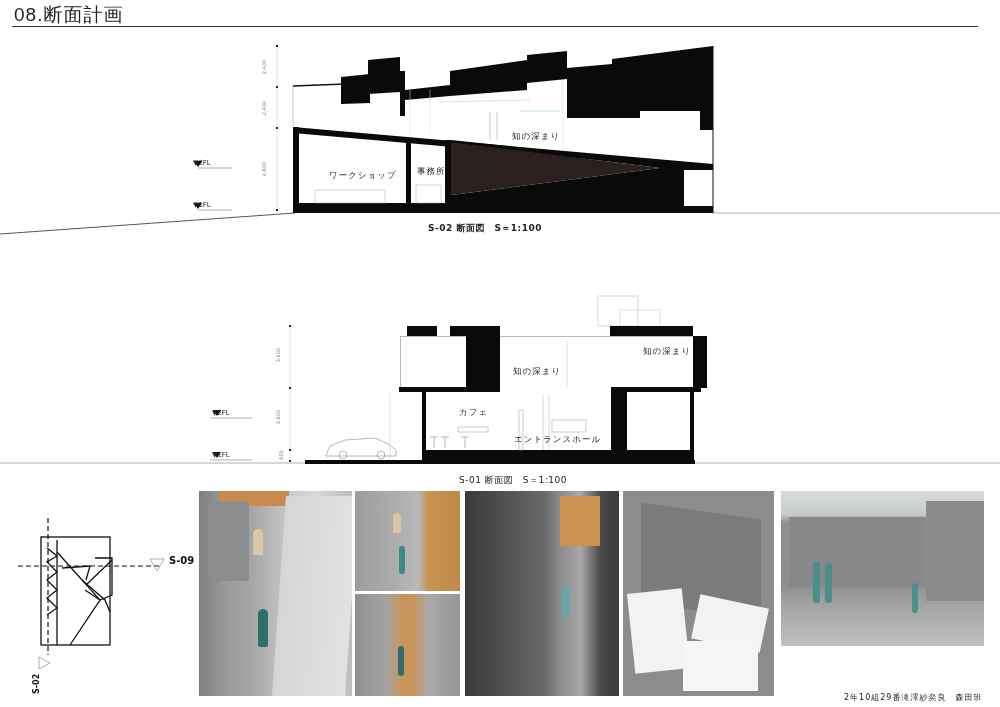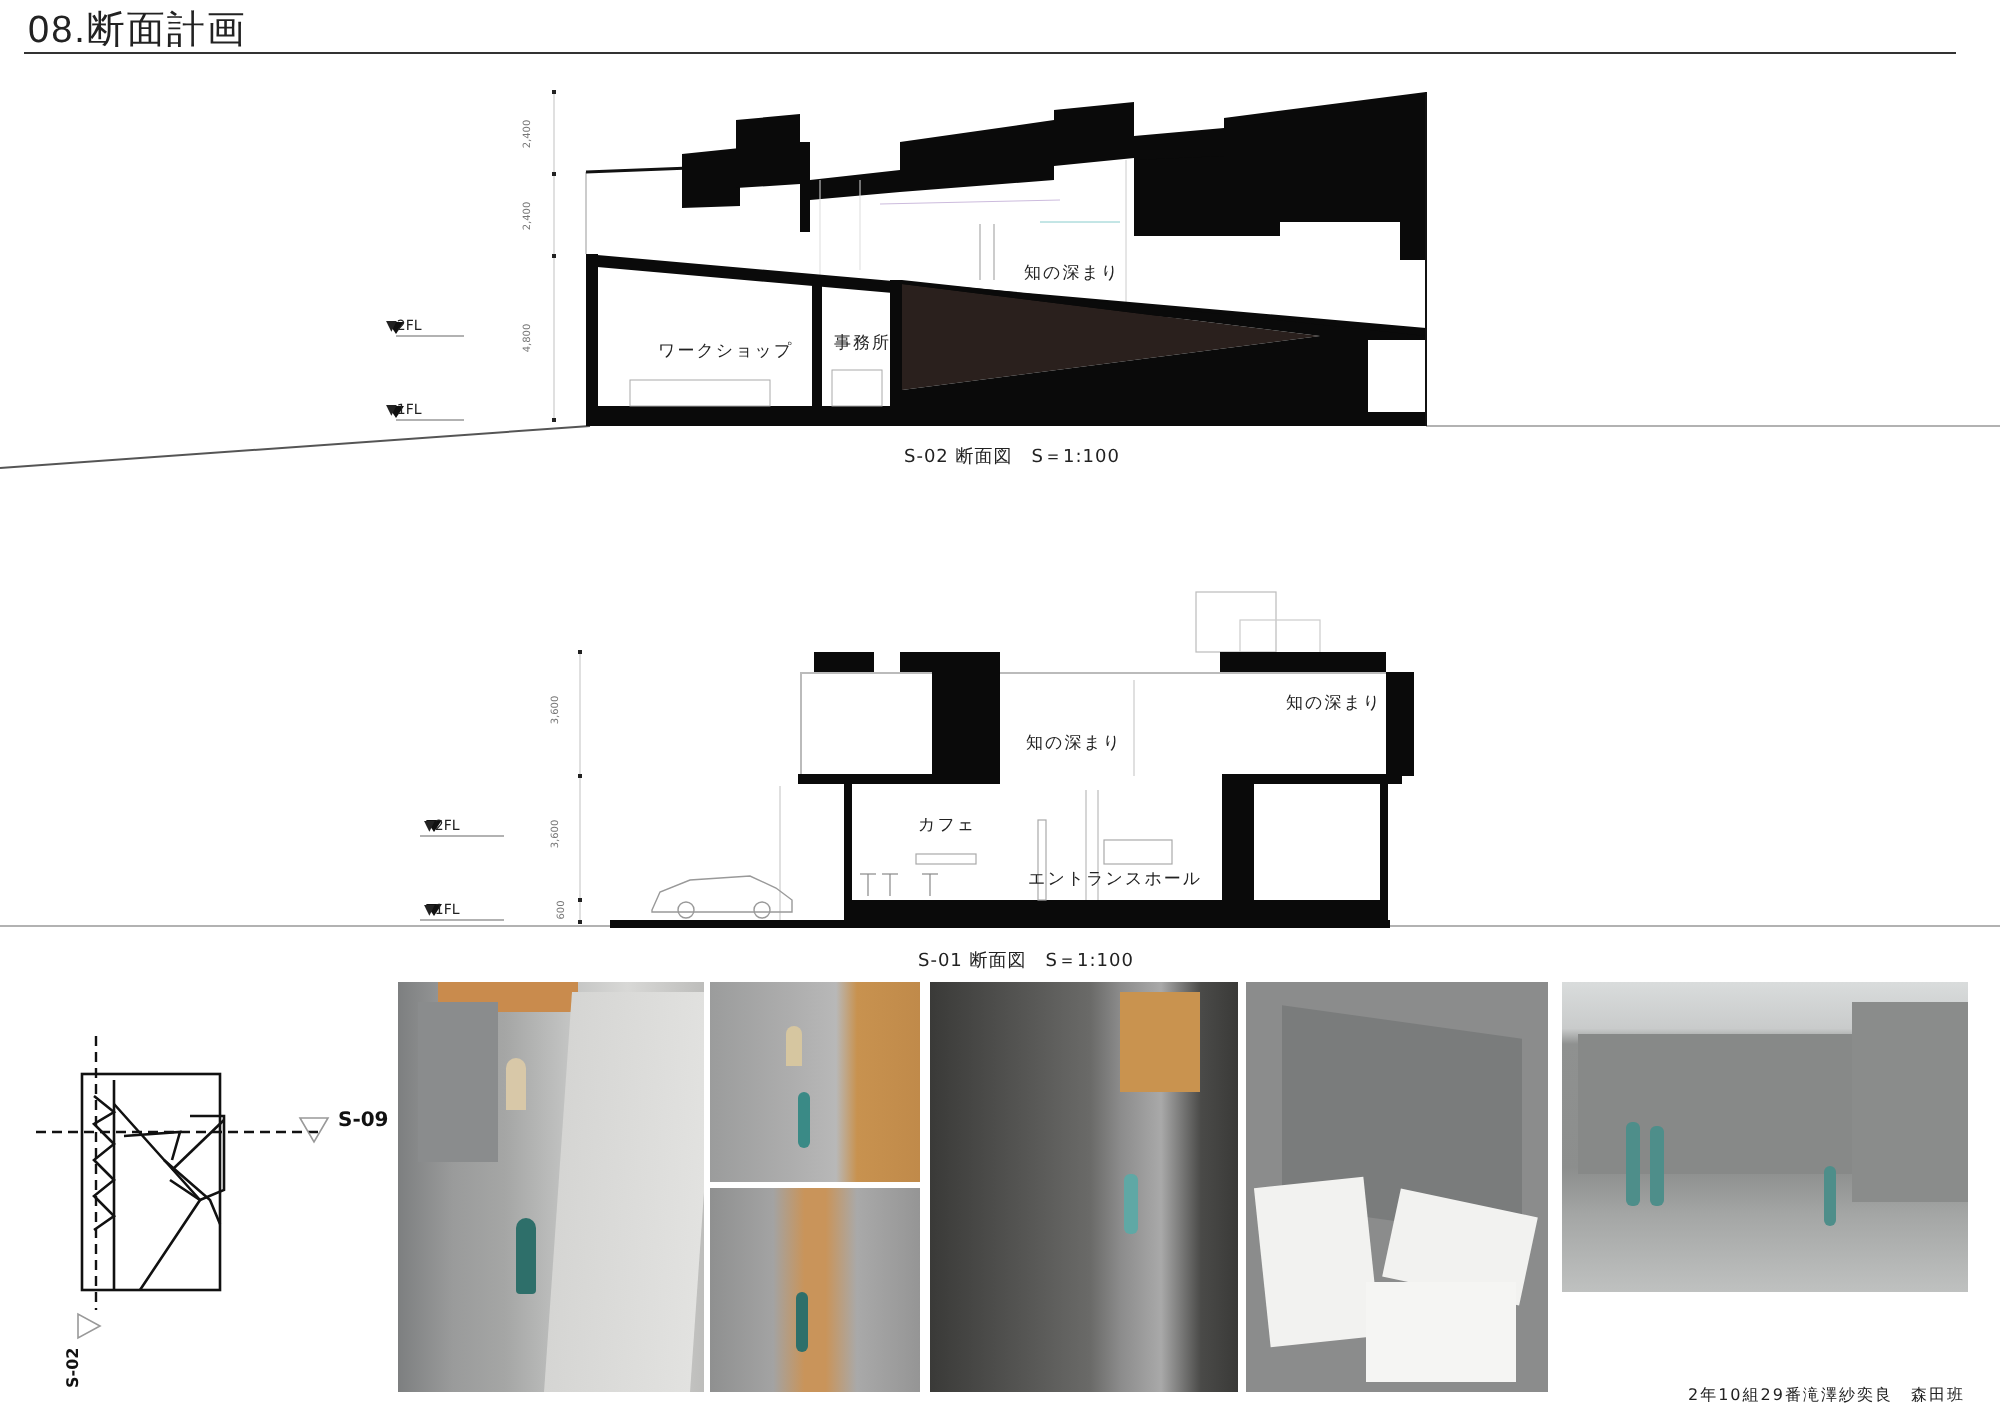--- a/index.html
+++ b/index.html
@@ -82,21 +82,21 @@
   </svg>
 </div>
 <div class="abs label" style="left:314px;top:170px;margin-left:15px;">ワークショップ</div>
 <div class="abs label" style="left:417px;top:166px;">事務所</div>
 <div class="abs label" style="left:512px;top:131px;">知の深まり</div>
 <div class="abs lvl" style="left:193px;top:159px;">▼2FL</div>
 <div class="abs lvl" style="left:193px;top:201px;">▼1FL</div>
 <div class="abs dim" style="left:257px;top:64px;">2,400</div>
 <div class="abs dim" style="left:257px;top:105px;">2,400</div>
 <div class="abs dim" style="left:257px;top:166px;">4,800</div>
-<div class="abs caption" style="left:452px;top:222px;">S-02 断面図　S＝1:100</div>
+<div class="abs caption" style="left:428px;top:222px;font-weight:bold;">S-02 断面図　S＝1:100</div>
 
 <div class="abs" style="left:0;top:290px;width:1000px;height:180px;">
   <svg width="1000" height="180" viewBox="0 290 1000 180">
     <line x1="0" y1="463" x2="1000" y2="463" stroke="#999" stroke-width="0.8"></line>
 
     <line x1="290" y1="326" x2="290" y2="462" stroke="#ccc" stroke-width="0.6"></line>
     <rect x="289" y="325" width="2" height="2" fill="#222"></rect>
     <rect x="289" y="387" width="2" height="2" fill="#222"></rect>
     <rect x="289" y="449" width="2" height="2" fill="#222"></rect>
     <rect x="289" y="460" width="2" height="2" fill="#222"></rect>

